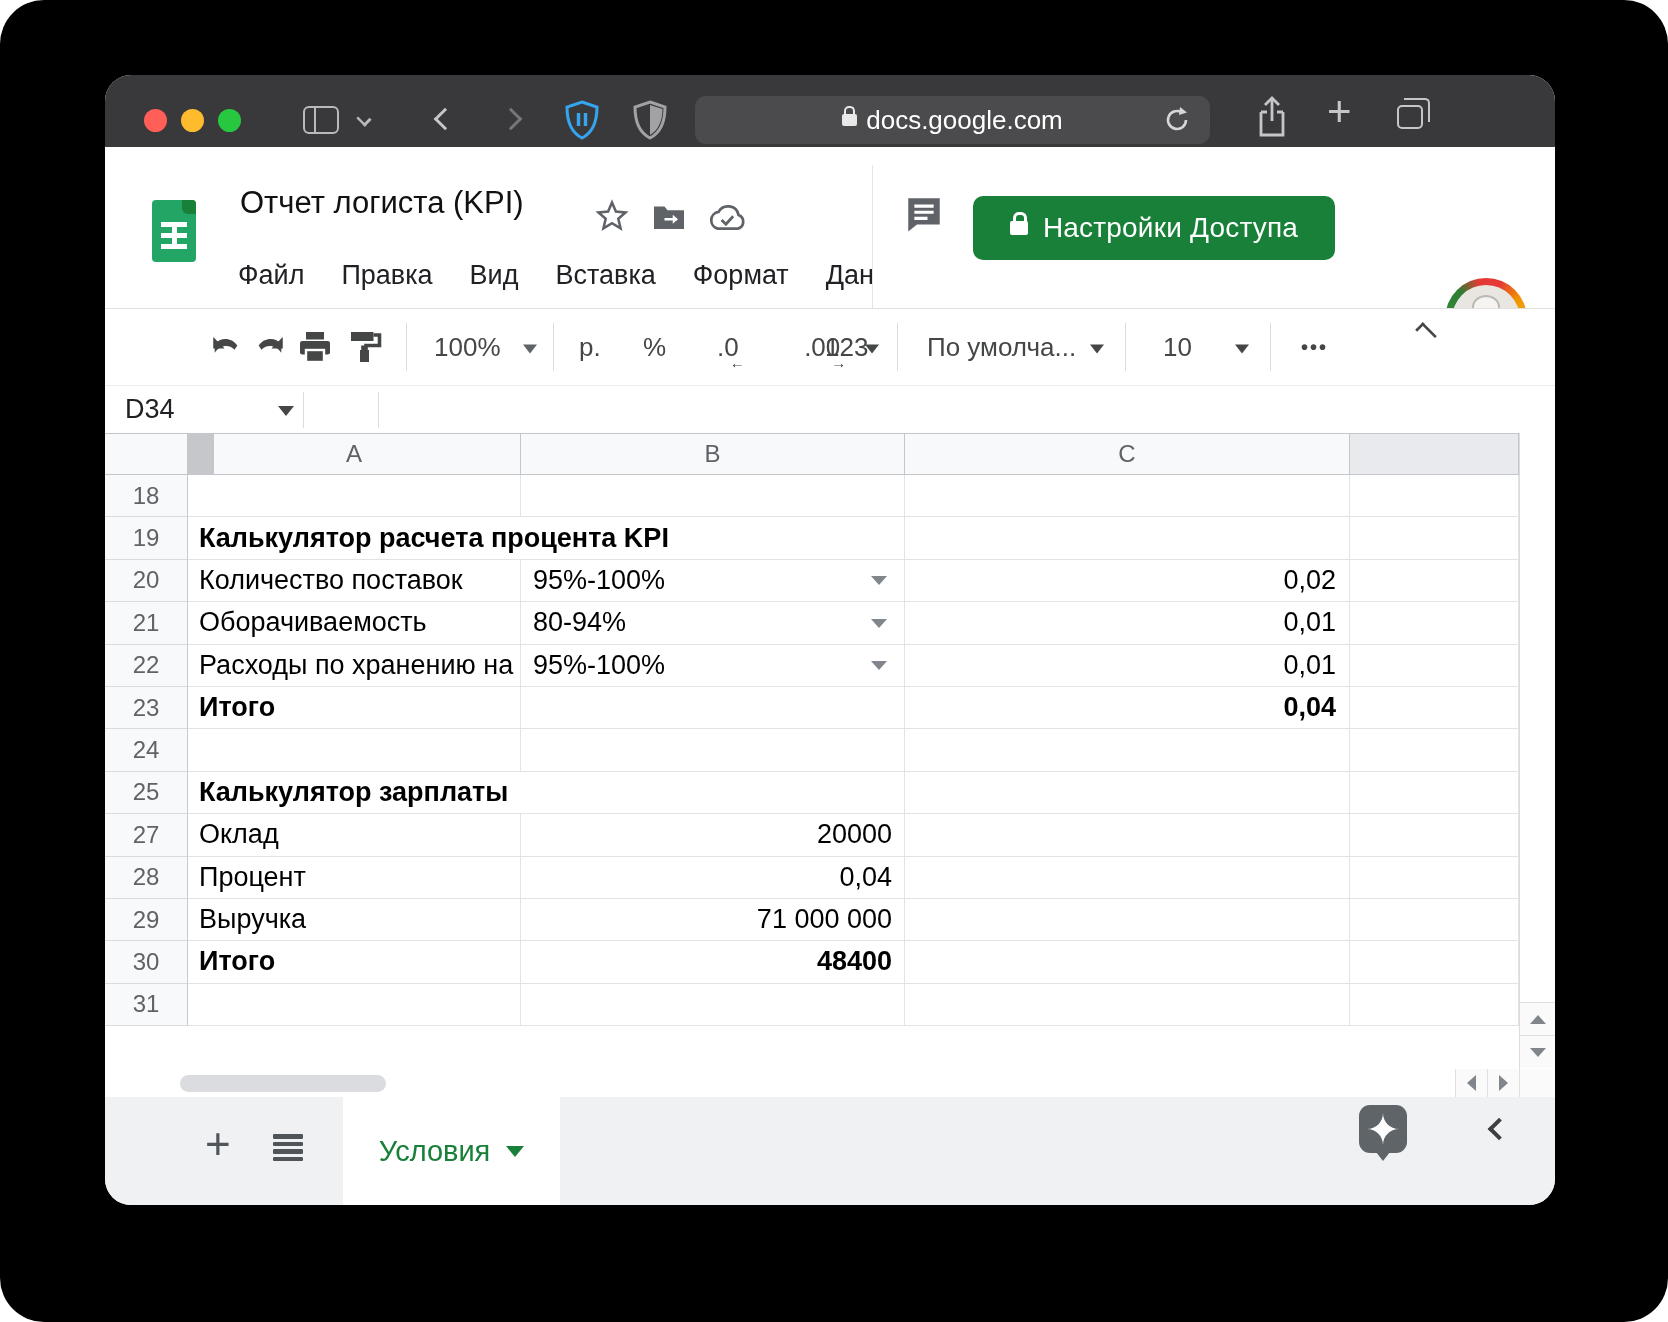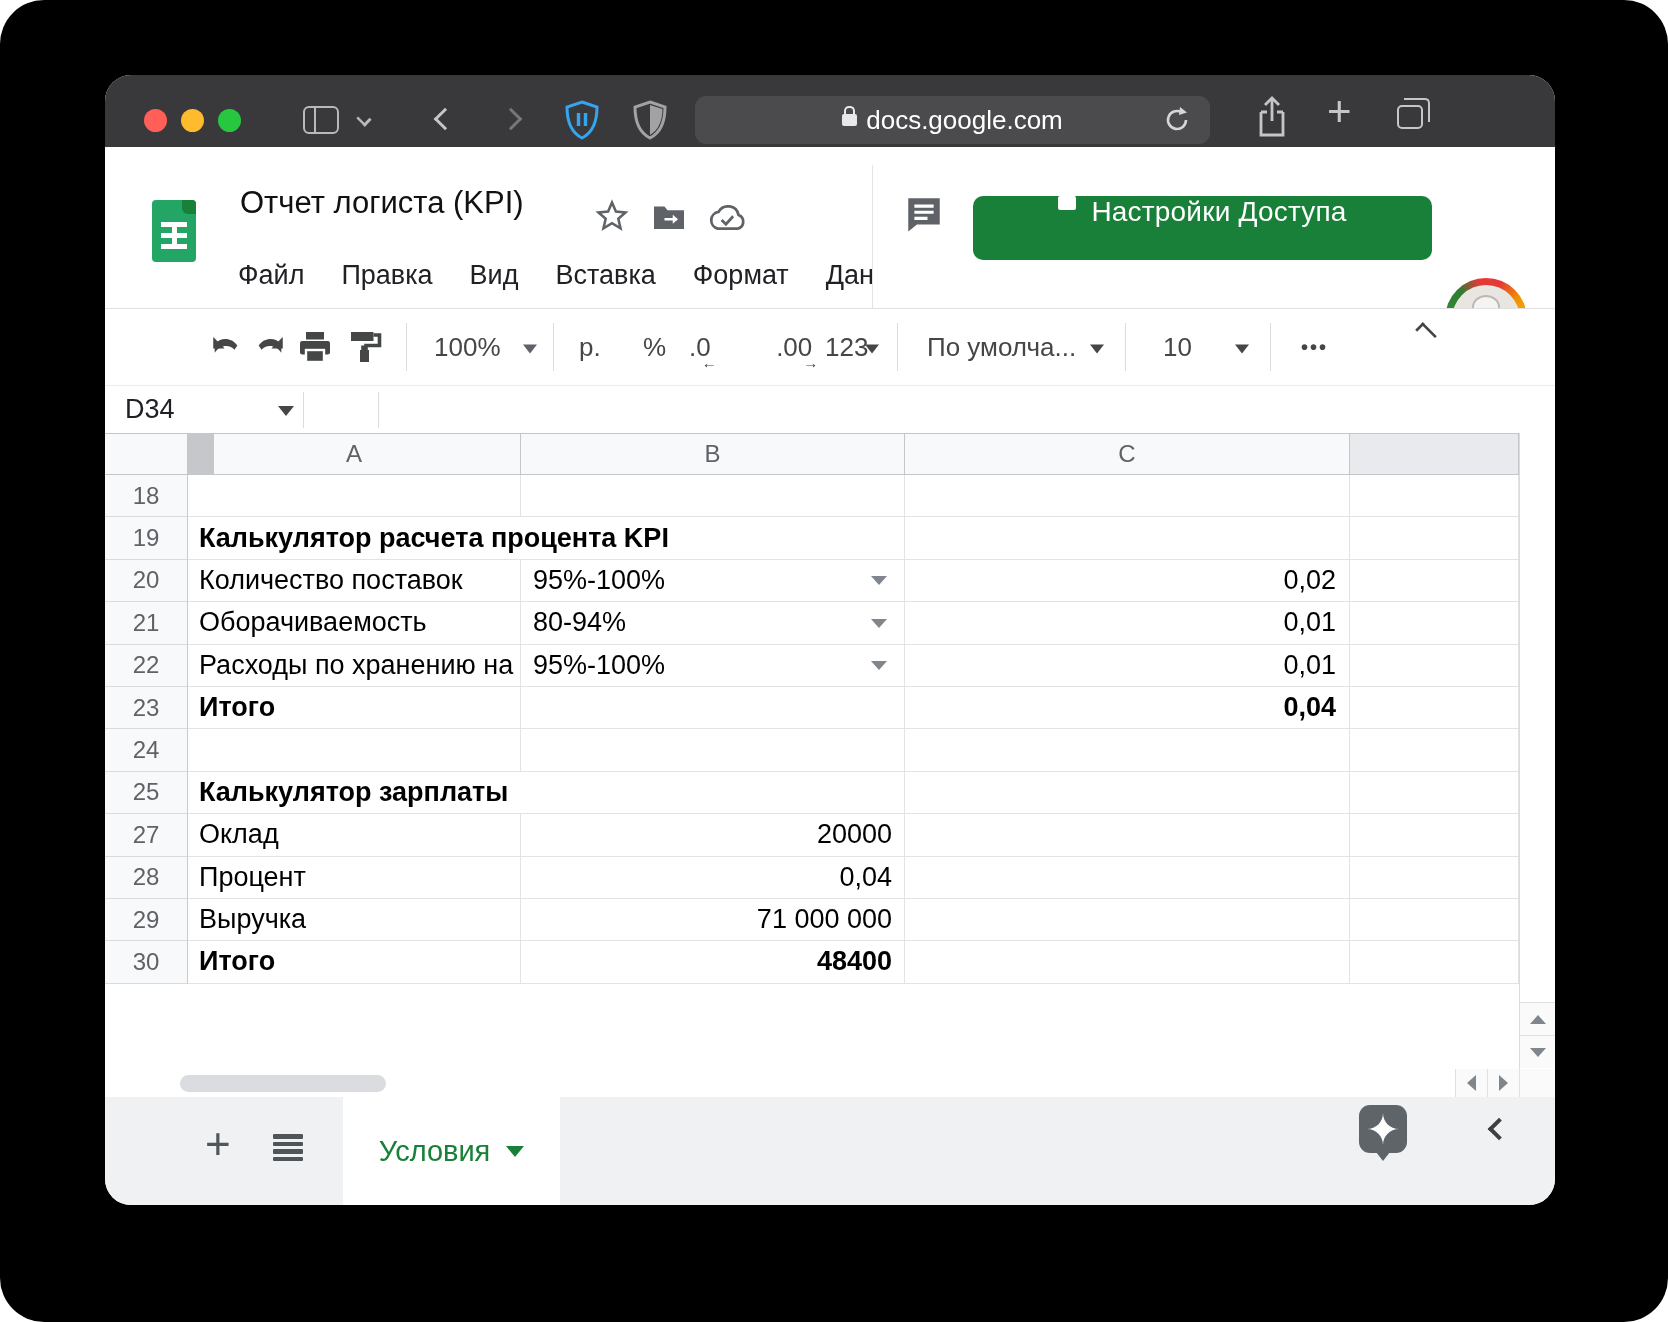--- a/index.html
+++ b/index.html
@@ -35,32 +35,32 @@
   .seam{position:absolute;left:767px;top:0;width:1px;height:143px;background:#e4e4e4;}
   .gslogo{position:absolute;left:47px;top:35px;width:44px;height:62px;background:#23a566;border-radius:4px;}
   .gslogo .fold{position:absolute;right:0;top:0;width:14px;height:14px;background:#188038;border-radius:0 4px 0 6px;}
   .gslogo .grid{position:absolute;left:9px;top:22px;width:26px;height:28px;}
   .gslogo .grid div{position:absolute;background:#fff;}
   .doctitle{position:absolute;left:135px;top:20px;font-size:31px;color:#111;}
   .hico{position:absolute;top:33px;color:#5f6368;}
   .menurow{position:absolute;left:133px;top:95px;width:634px;height:40px;overflow:hidden;white-space:nowrap;}
   .menurow span{display:inline-block;font-size:27px;color:#202124;margin-right:37px;}
   .commentbtn{position:absolute;left:798px;top:28px;}
-  .sharebtn{position:absolute;left:868px;top:31px;width:459px;height:64px;background:#188038;border-radius:10px;display:flex;align-items:flex-start;justify-content:center;color:#fff;}
+  .sharebtn{position:absolute;left:868px;top:31px;width:362px;height:64px;background:#188038;border-radius:10px;display:flex;align-items:center;justify-content:center;color:#fff;}
   .sharebtn .locki{display:inline-block;position:relative;width:18px;height:14px;background:#fff;border-radius:2px;margin-right:15px;}
   .sharebtn .locki:before{content:"";position:absolute;left:3px;top:-9px;width:8px;height:9px;border:3px solid #fff;border-bottom:none;border-radius:6px 6px 0 0;}
   .sharebtn span.lbl{font-size:28px;font-weight:500;letter-spacing:.2px;}
   .avatar{position:absolute;left:1340px;top:113px;width:82px;height:82px;border-radius:50%;background:conic-gradient(#e53935 0 6%,#f09300 16%,#fbc02d 33%,#43a047 52%,#2e7d32 88%,#e53935 97%);}
   .avatar .inner{position:absolute;left:7px;top:7px;width:68px;height:68px;border-radius:50%;background:#e9e6e2;overflow:hidden;}
   .avatar .head{position:absolute;left:20px;top:10px;width:28px;height:24px;border-radius:50% 50% 45% 45%;background:#f5f4f2;border:2px solid #bdb9b4;}
   .avatar .body{position:absolute;left:8px;top:34px;width:52px;height:38px;border-radius:24px 24px 0 0;background:#3c3f42;}
 
   
   .hdivider{position:absolute;left:0;top:233px;width:1450px;height:1px;background:#e0e0e0;}
-  .gstoolbar{position:absolute;left:0;top:234px;width:1450px;height:76px;background:#fff;}
+  .gstoolbar{position:absolute;left:0;top:234px;width:1450px;height:76px;background:#fff;padding-left:28px;}
   .tbi{position:absolute;top:50%;transform:translateY(-50%);color:#444746;font-size:26px;}
   .vsep{position:absolute;top:14px;width:1px;height:48px;background:#dadce0;}
   .tcaret{display:inline-block;width:0;height:0;border-left:7px solid transparent;border-right:7px solid transparent;border-top:9px solid #444746;vertical-align:middle;}
   .minarrow{position:absolute;font-size:15px;color:#444746;bottom:-8px;right:-6px;}
   .numfmt{position:relative;display:inline-block;}
   .collapse{position:absolute;left:1310px;top:18px;width:22px;height:12px;border-left:3.5px solid #444746;border-top:3.5px solid #444746;transform:rotate(45deg) scale(.9);}
 
   
   .fbar{position:absolute;left:0;top:310px;width:1450px;height:48px;background:#fff;border-top:1px solid #ececec;}
   .cellref{position:absolute;left:20px;top:8px;font-size:27px;color:#202124;}
@@ -351,20 +351,27 @@
         </div>
         <div class="grow">
           <div class="gcell gut">30</div>
           <div class="gcell ca b">Итого</div>
           <div class="gcell cb b r">
             <span>48400</span>
           </div>
           <div class="gcell cc"></div>
           <div class="gcell cd"></div>
         </div>
+        <div class="grow">
+          <div class="gcell gut">31</div>
+          <div class="gcell ca"></div>
+          <div class="gcell cb"></div>
+          <div class="gcell cc"></div>
+          <div class="gcell cd"></div>
+        </div>
       </div>
 
     <div class="vscroll">
       <div class="varrow" style="top:569px;">
           <div class="tri-up"></div>
         </div>
       <div class="varrow" style="top:602px;">
           <div class="tri-dn"></div>
         </div>
     </div>

